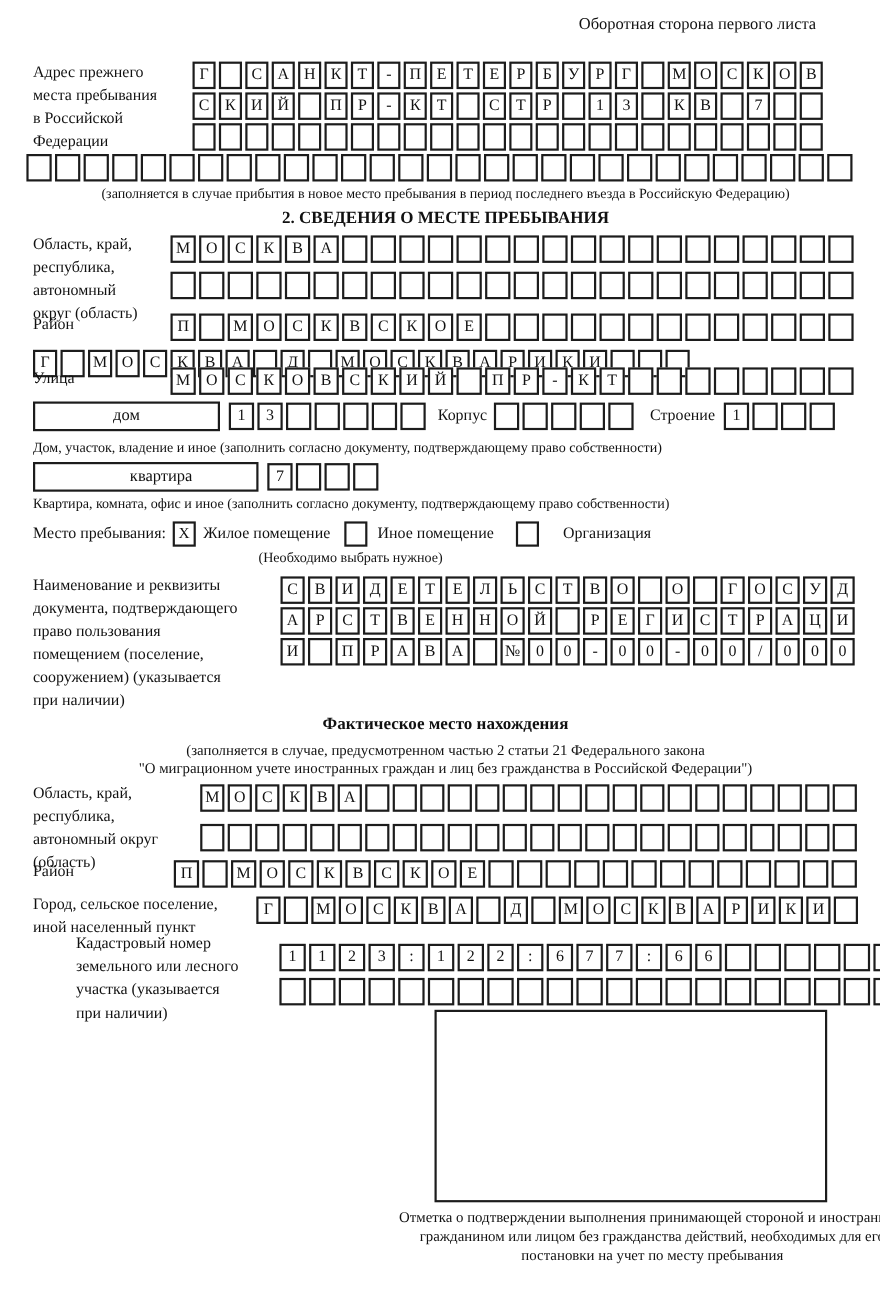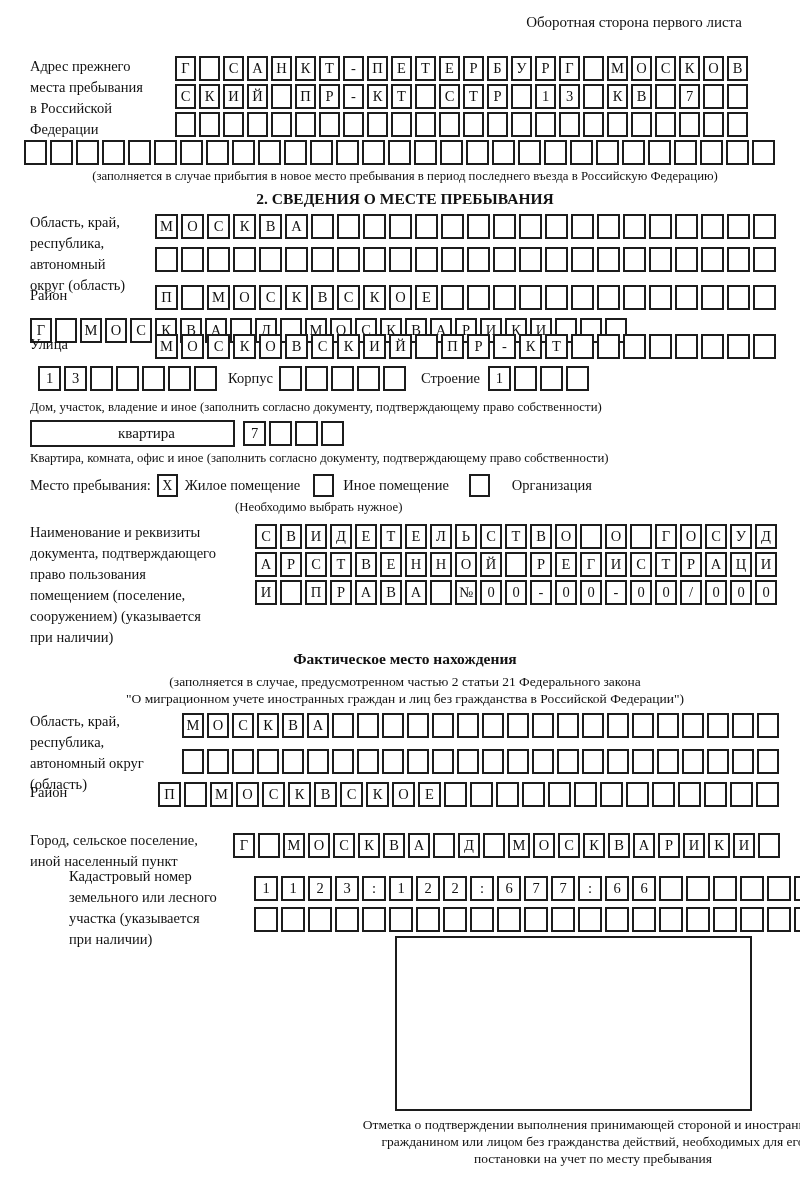--- a/index.html
+++ b/index.html
@@ -318,20 +318,21 @@
         <span class="cb"></span>
         <span class="cb"></span>
         <span class="cb"></span>
         <span class="cb"></span>
         <span class="cb"></span>
         <span class="cb"></span>
       </div>
   </div>
 
   <div style="display:flex;align-items:center;margin-top:3px;">
+    <div class="widebox" style="width:170px;">дом</div>
     <div class="boxrow cw26" style="margin:0 0 0 8px;">
         <span class="cb">1</span>
         <span class="cb">3</span>
         <span class="cb"></span>
         <span class="cb"></span>
         <span class="cb"></span>
         <span class="cb"></span>
         <span class="cb"></span>
       </div>
     <div class="inline-lbl" style="margin:0 6px 0 8px;">Корпус</div>
@@ -542,21 +543,21 @@
         <span class="cb"></span>
         <span class="cb"></span>
         <span class="cb"></span>
         <span class="cb"></span>
         <span class="cb"></span>
         <span class="cb"></span>
         <span class="cb"></span>
       </div>
   </div>
 
-  <div class="field" style="margin-top:20px;font-family:Liberation Serif, serif;">
+  <div class="field" style="margin-top:2px;font-family:Liberation Serif, serif;">
     <div class="lbl" style="width:203px;">Город, сельское поселение,
 иной населенный пункт</div>
     <div class="boxrow cw25" style="margin-top:3px;">
         <span class="cb">Г</span>
         <span class="cb"></span>
         <span class="cb">М</span>
         <span class="cb">О</span>
         <span class="cb">С</span>
         <span class="cb">К</span>
         <span class="cb">В</span>

